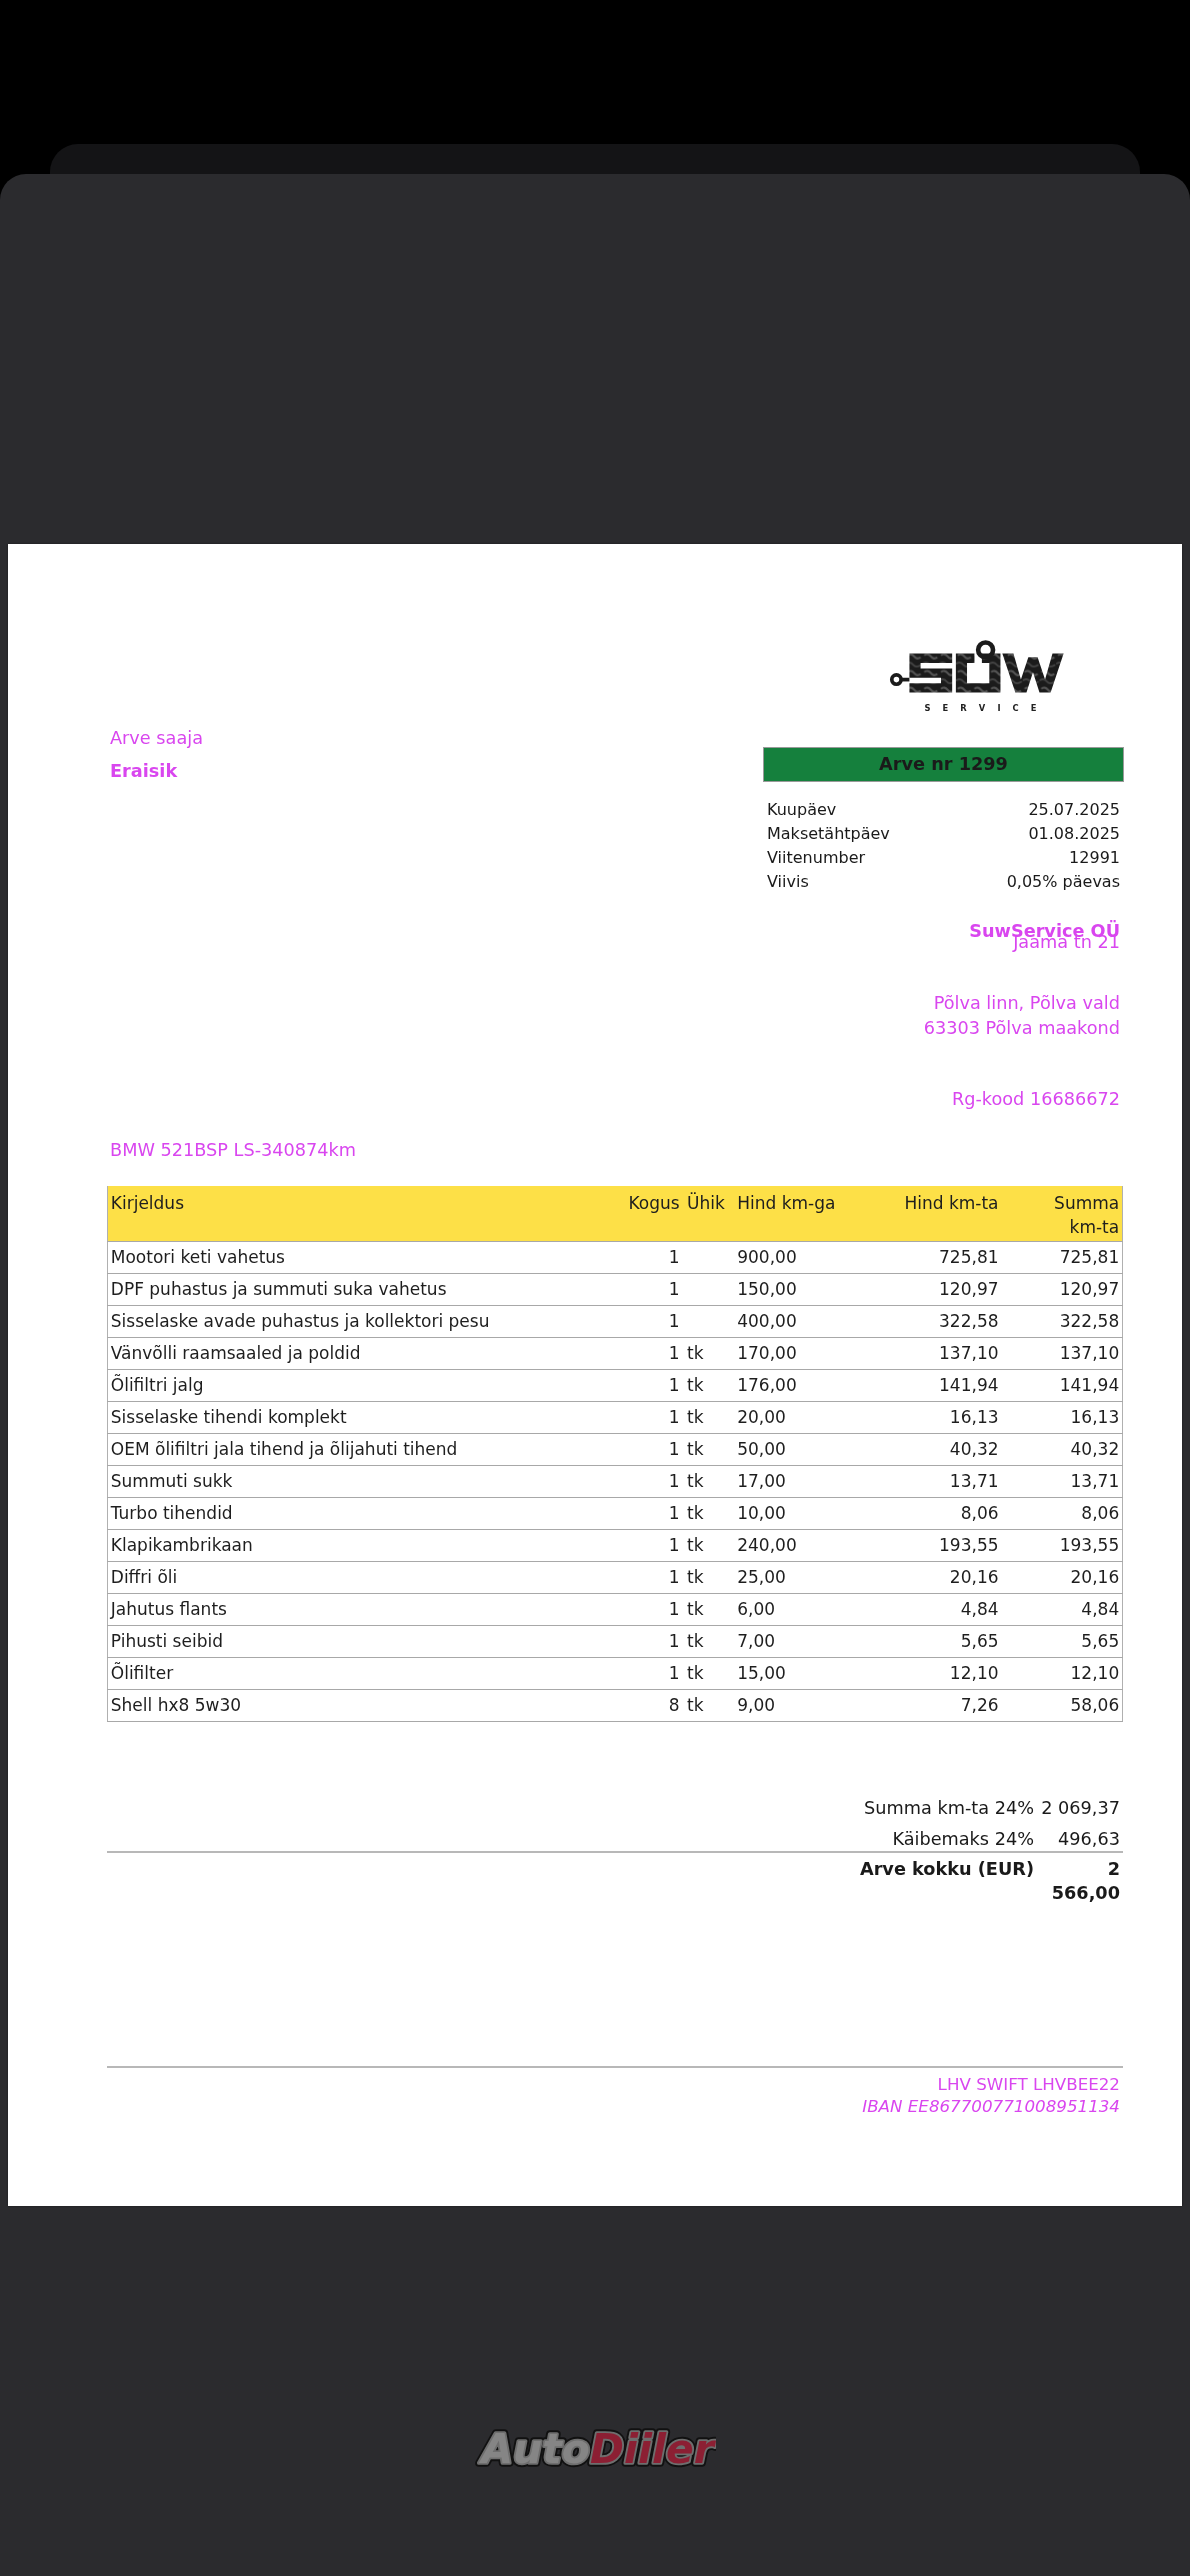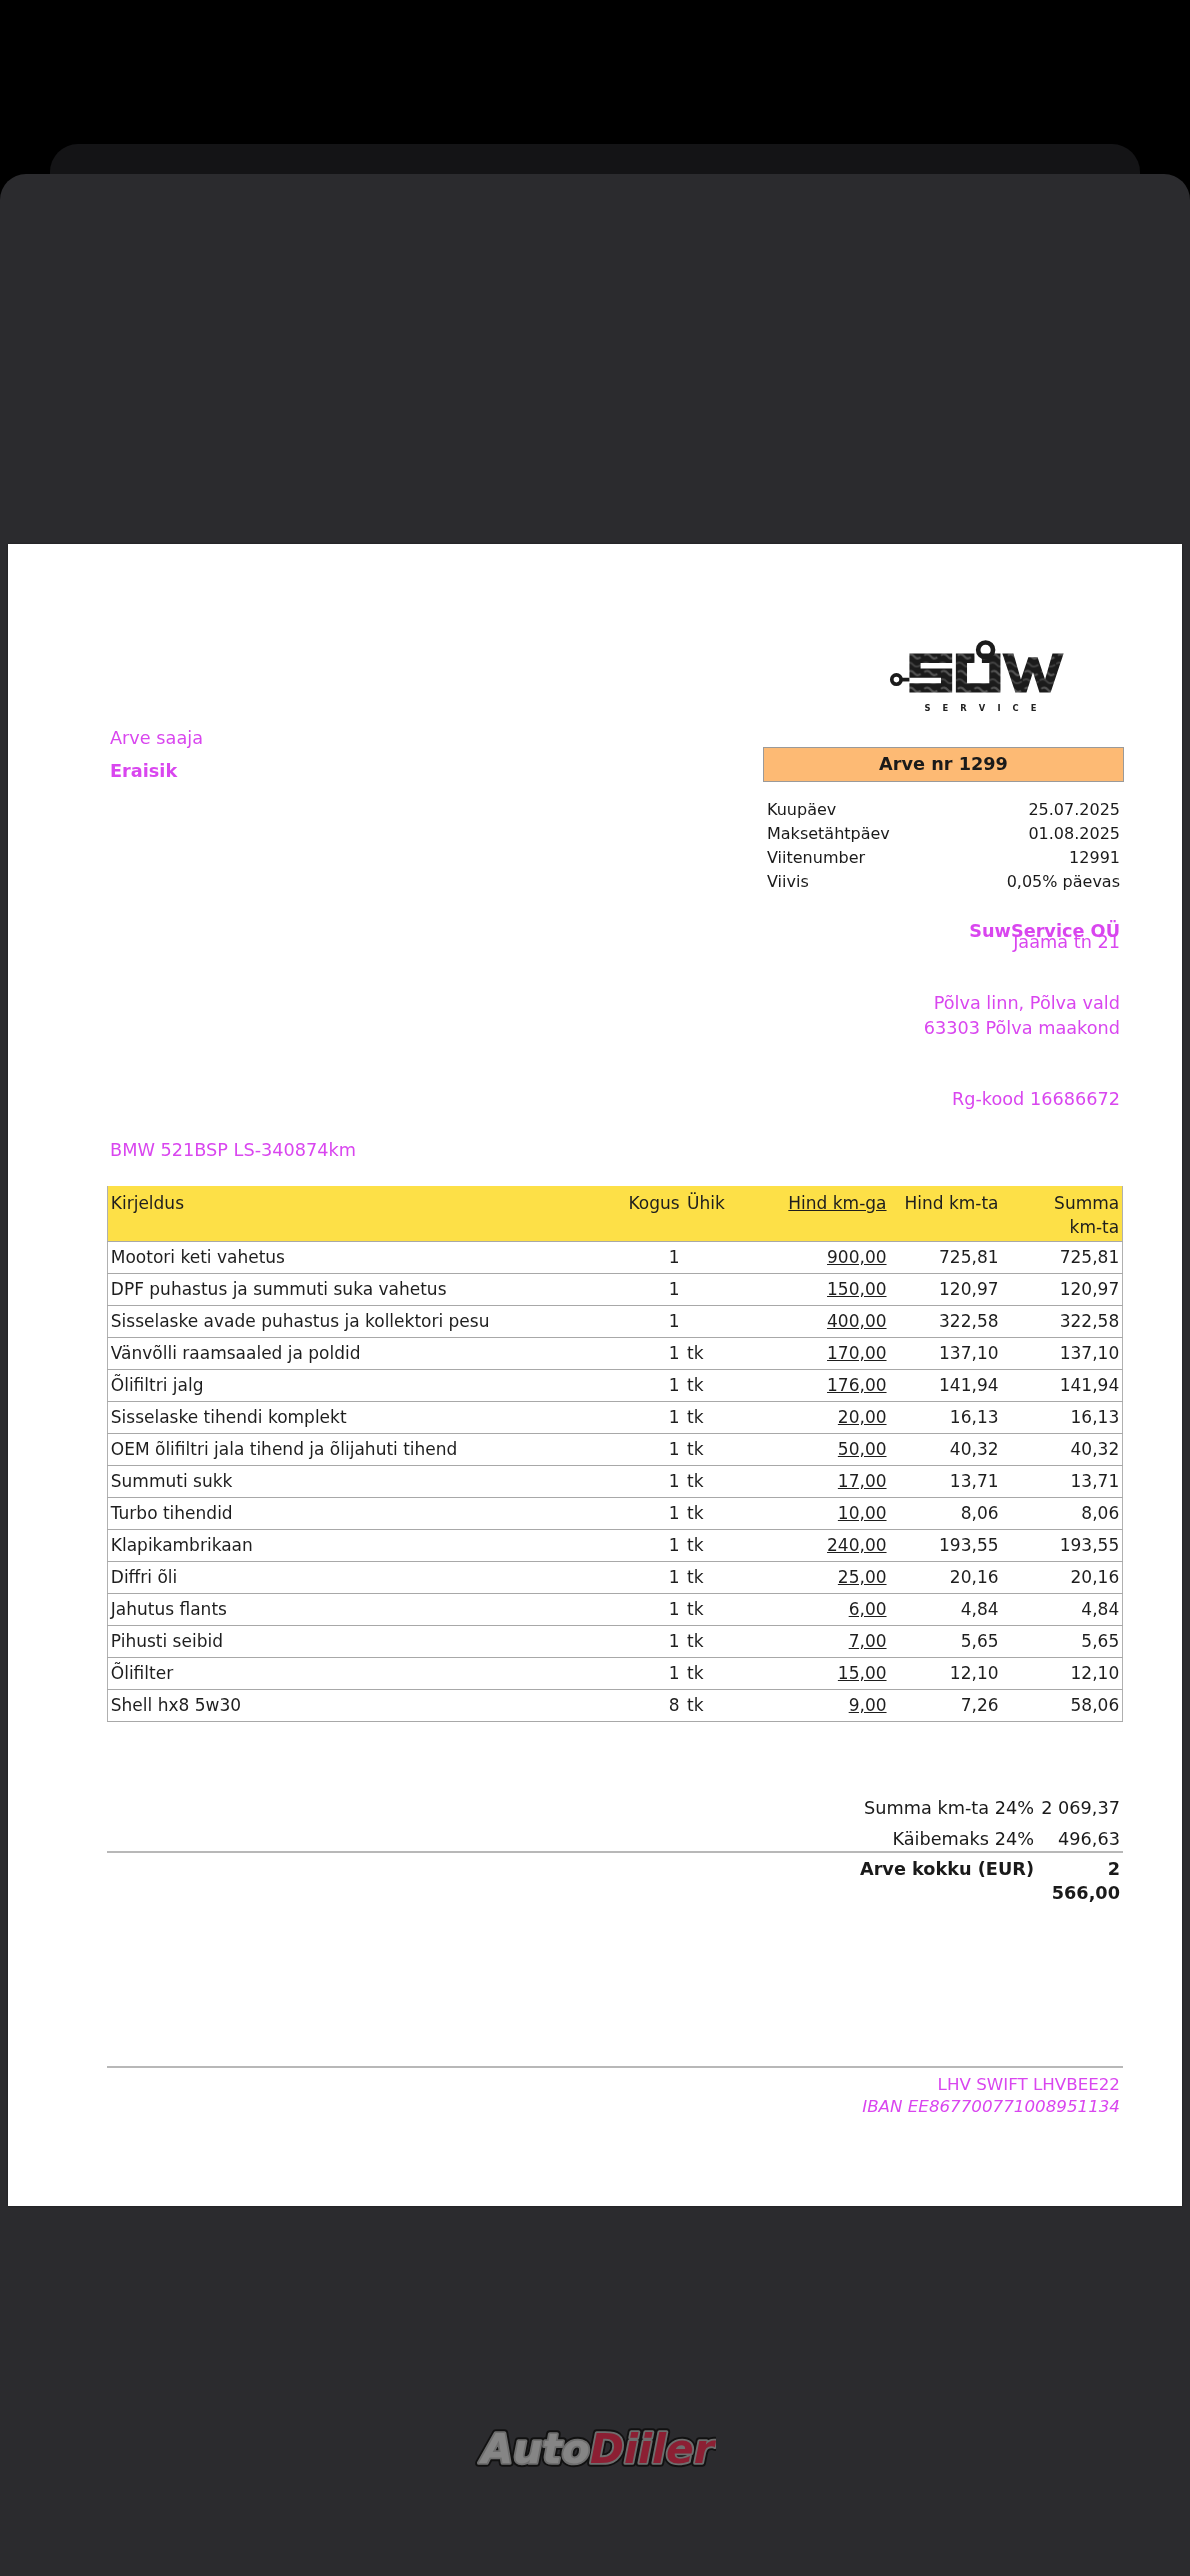--- a/index.html
+++ b/index.html
@@ -12,39 +12,39 @@
     background: #2b2b2e; border-radius: 26px 26px 0 0; }
 
   .paper { position: absolute; left: 8.4px; top: 544px; width: 1174px; height: 1662px;
     background: #fff; box-shadow: 0 0 1.9px rgba(0,0,0,0.4); }
   .abs { position: absolute; }
   .txt { font-size: 17.7px; line-height: 24px; color: #d946ef; white-space: nowrap; }
   .bold { font-weight: bold; }
 
   .logo { left: 889px; top: 635px; width: 209px; height: 79px; }
 
-  .inv-box { left: 763px; top: 747px; width: 361px; height: 35px; background: #fdba74;
+  .inv-box { left: 763px; top: 747px; width: 361px; height: 35px; background: #15803d;
     border: 0.9px solid #9a9a9a; font-size: 17.7px; font-weight: bold; text-align: center; line-height: 33px; }
 
   .meta { left: 767px; top: 798px; width: 353px; }
   .meta-row { display: flex; justify-content: space-between; font-size: 16px; line-height: 24px; }
 
   .right-col { right: 70px; text-align: right; }
 
   table.items { position: absolute; left: 107px; top: 1186px; width: 1016px; border-collapse: collapse;
     font-size: 17px; color: #1e1e1e; }
   table.items th { background: #fde047; font-weight: normal; height: 55px; vertical-align: top;
     padding-top: 4.6px; line-height: 24px; }
   table.items td { height: 32px; border-top: 1.9px solid #a8a8a8; line-height: 28px; white-space: nowrap; }
   table.items tr:last-child td { border-bottom: 1.9px solid #a8a8a8; }
   table.items { border-left: 1.9px solid #b0b0b0; border-right: 1.9px solid #b0b0b0; }
   .c-desc { text-align: left; padding-left: 2.8px; width: 521px; }
   .c-qty { text-align: right; width: 52px; padding-right: 5.6px; }
   .c-unit { text-align: left; width: 52px; padding-left: 1.9px; }
-  .c-p1 { text-align: right; width: 153px; padding-right: 3.7px; text-decoration: underline; }
+  .c-p1 { text-align: left; width: 153px; padding-right: 3.7px; }
   .c-p2 { text-align: right; width: 112px; padding-right: 3.7px; }
   .c-sum { text-align: right; padding-right: 2.8px; }
 
   .totals { right: 70px; width: 372px; }
   .tot-row { display: flex; justify-content: flex-end; font-size: 17.7px; line-height: 24px; }
   .tot-row .lbl { text-align: right; }
   .tot-row .val { width: 86px; text-align: right; }
   .divider { background: #b8b8b8; height: 1.9px; }
 
   .autodiiler { left: 474px; top: 2418px; width: 242px; height: 56px; }

